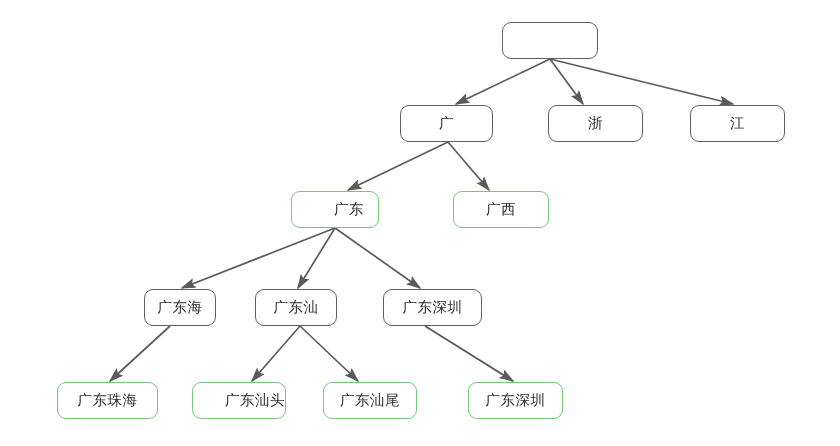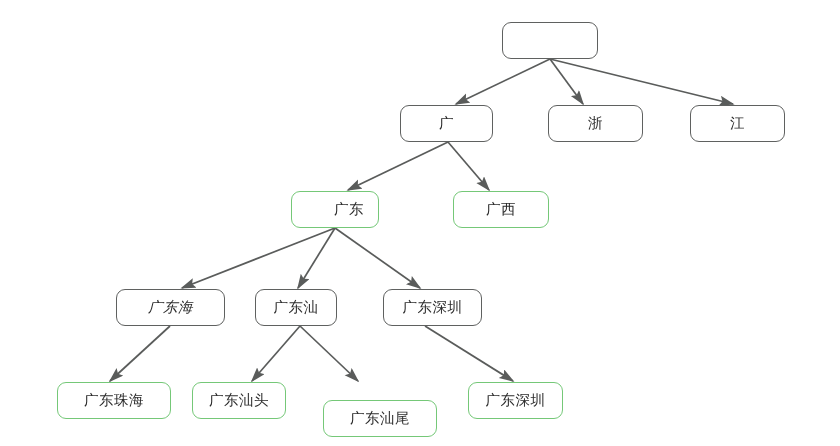--- a/index.html
+++ b/index.html
@@ -85,35 +85,35 @@
       </div>
       <div class="node" style="left: 690px; top: 105px; width: 95px; height: 37px;">
         <span class="node-label">江</span>
       </div>
       <div class="node green" style="left: 291px; top: 191px; width: 88px; height: 37px; padding-left: 28px;">
         <span class="node-label">广东</span>
       </div>
       <div class="node green" style="left: 453px; top: 191px; width: 96px; height: 37px;">
         <span class="node-label">广西</span>
       </div>
-      <div class="node" style="left: 116px; top: 289px; width: 109px; height: 37px; font-style: italic;">
+      <div class="node" style="left: 144px; top: 289px; width: 72px; height: 37px;">
         <span class="node-label">广东海</span>
       </div>
       <div class="node" style="left: 255px; top: 289px; width: 82px; height: 37px;">
         <span class="node-label">广东汕</span>
       </div>
       <div class="node" style="left: 383px; top: 289px; width: 99px; height: 37px;">
         <span class="node-label">广东深圳</span>
       </div>
-      <div class="node green" style="left: 57px; top: 382px; width: 114px; height: 37px;">
+      <div class="node green" style="left: 57px; top: 382px; width: 101px; height: 37px;">
         <span class="node-label">广东珠海</span>
       </div>
-      <div class="node green" style="left: 192px; top: 382px; width: 94px; height: 37px;">
+      <div class="node green" style="left: 192px; top: 382px; width: 94px; height: 37px; justify-content: flex-end;">
         <span class="node-label">广东汕头</span>
       </div>
-      <div class="node green" style="left: 323px; top: 400px; width: 114px; height: 37px;">
+      <div class="node green" style="left: 323px; top: 382px; width: 94px; height: 37px;">
         <span class="node-label">广东汕尾</span>
       </div>
       <div class="node green" style="left: 468px; top: 382px; width: 95px; height: 37px;">
         <span class="node-label">广东深圳</span>
       </div>
     </div>
 </div>
 
 </body></html>

